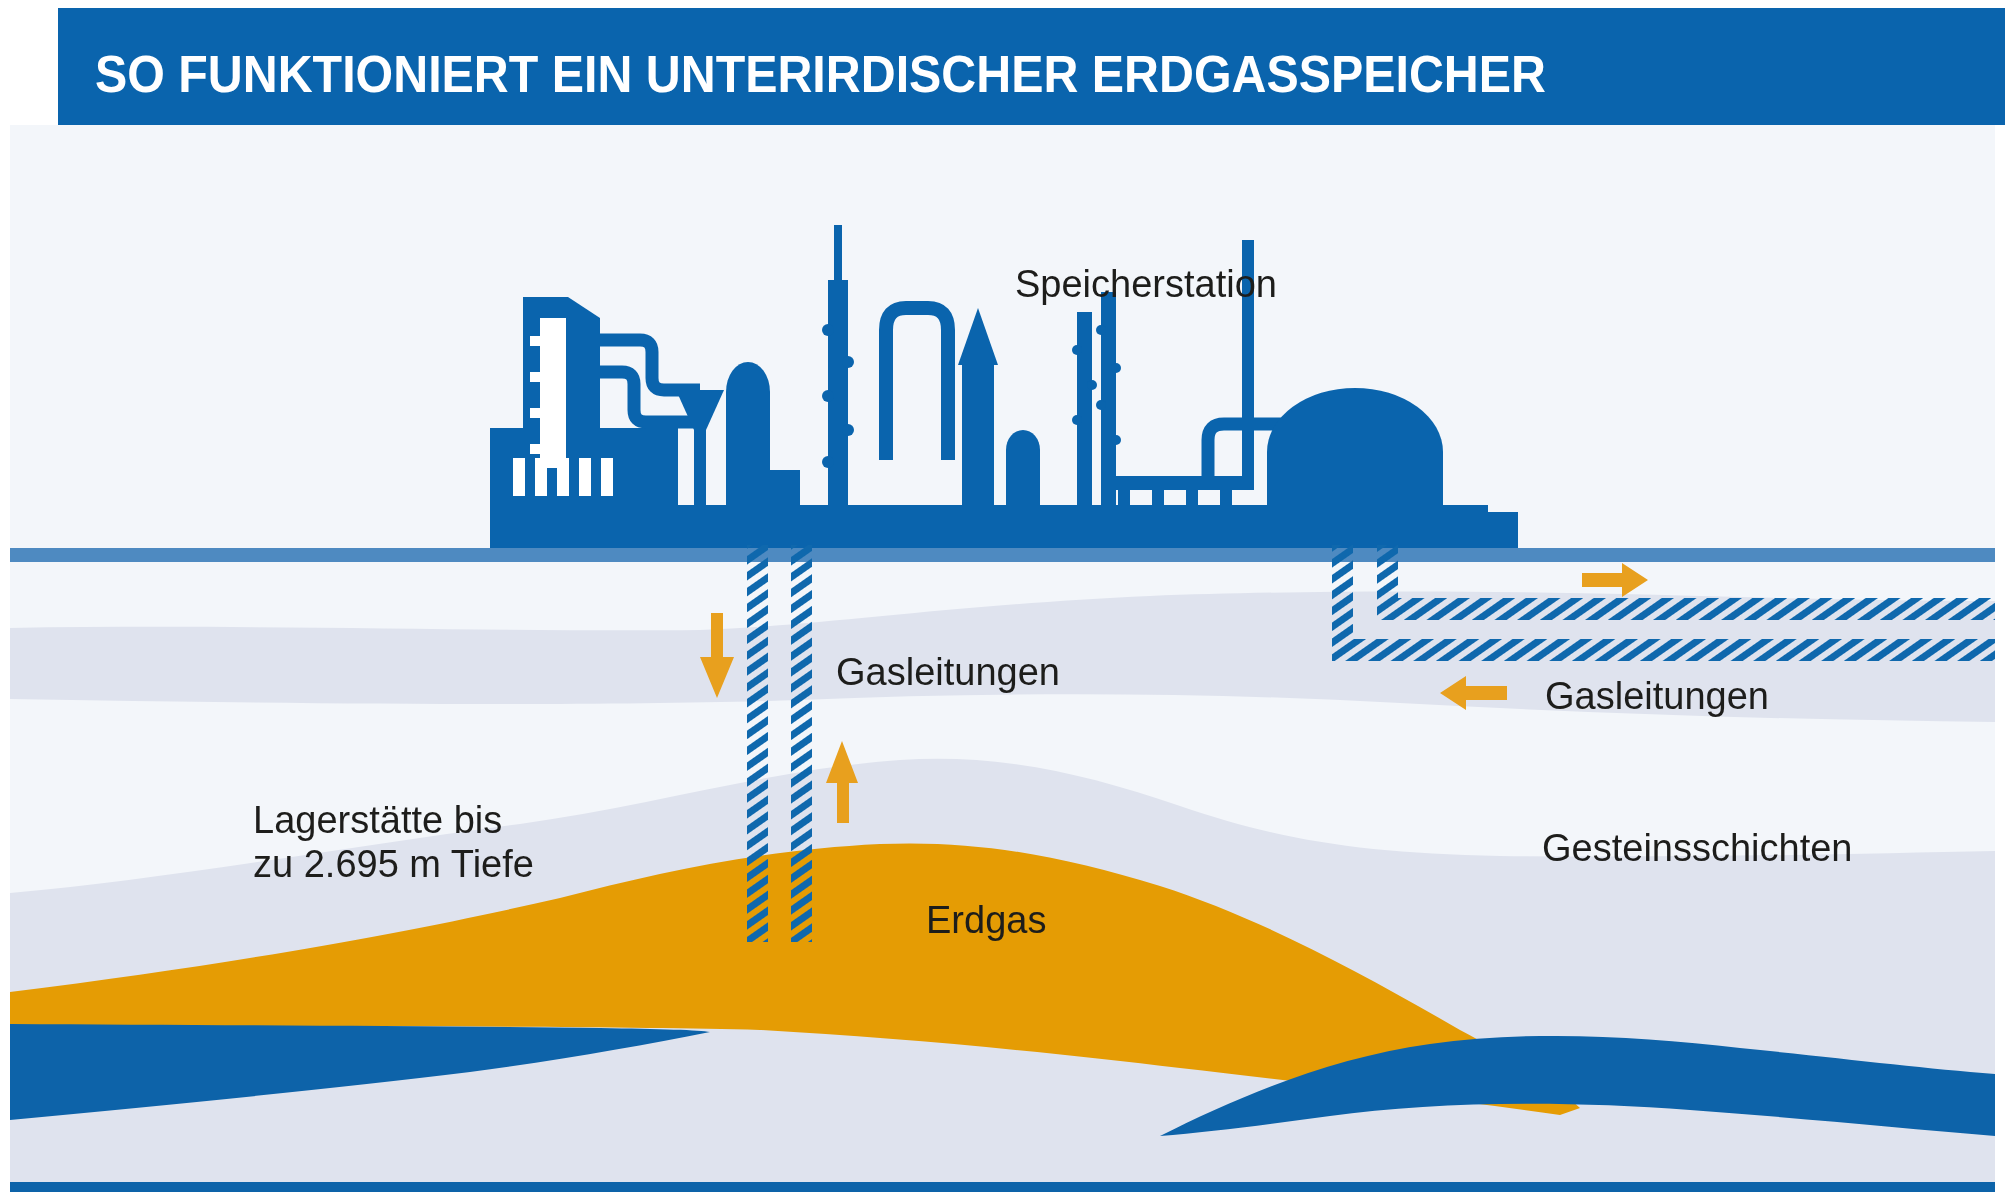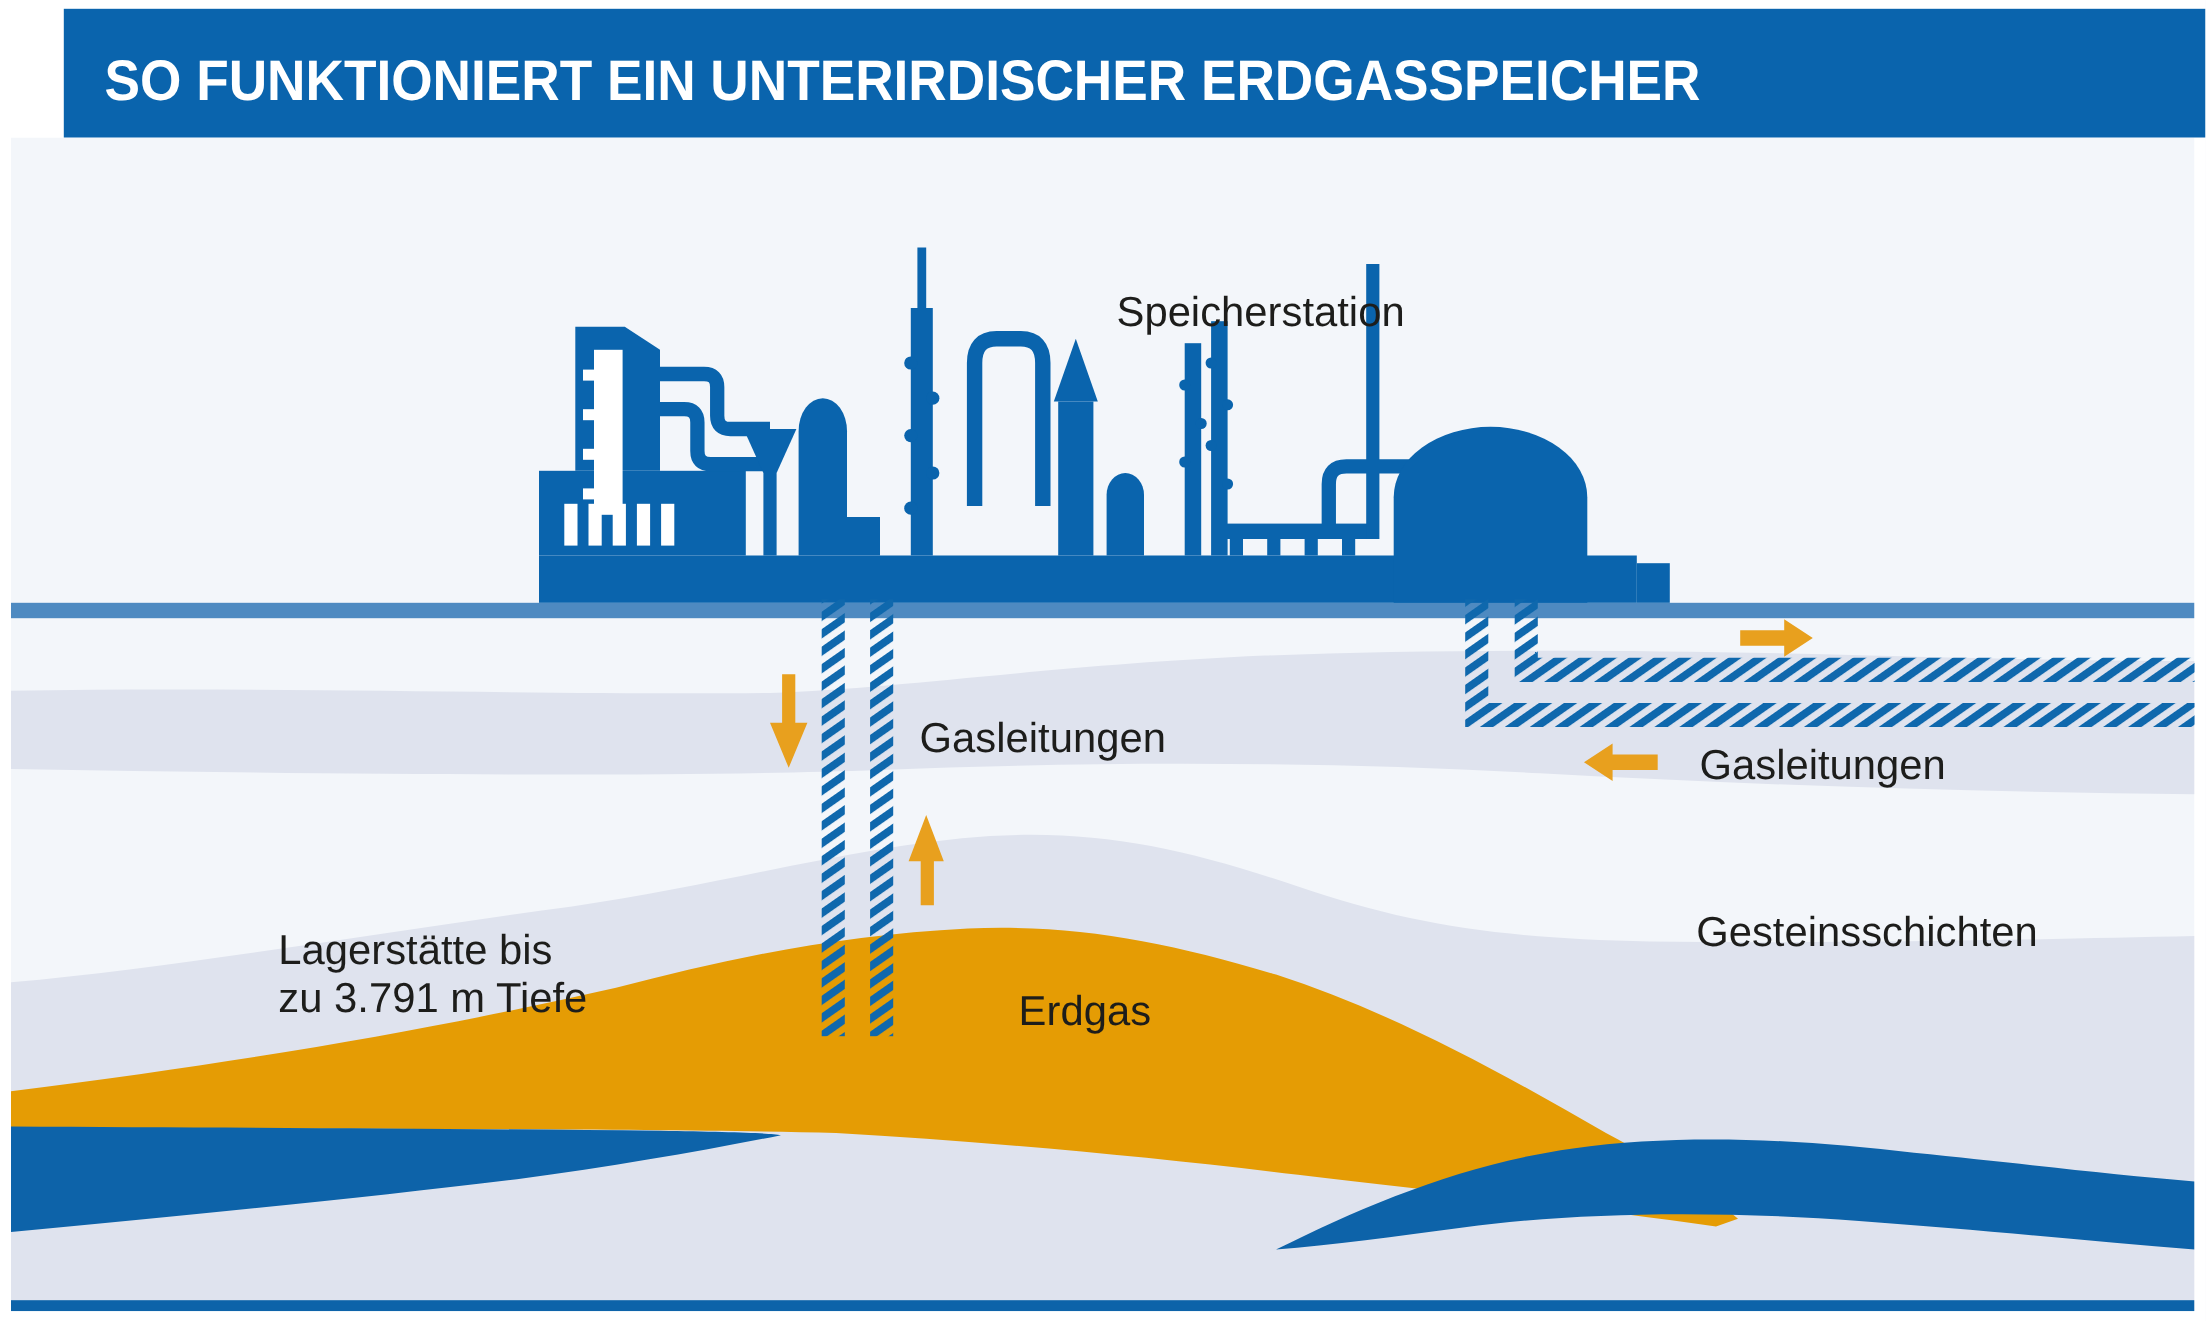--- a/index.html
+++ b/index.html
@@ -126,20 +126,20 @@
     <path class="arrow" d="M1507 686 H1466 V676 L1440 693 L1466 710 V700 H1507 Z"></path>
   </svg>
 
   <div class="header">
     <div class="title">SO FUNKTIONIERT EIN UNTERIRDISCHER ERDGASSPEICHER</div>
   </div>
 
   <div class="lbl" style="left:1015px;top:262px;">Speicherstation</div>
   <div class="lbl" style="left:836px;top:650px;">Gasleitungen</div>
   <div class="lbl" style="left:1545px;top:674px;">Gasleitungen</div>
-  <div class="lbl" style="left:253px;top:842px;">
+  <div class="lbl" style="left:253px;top:798px;">
     <div>Lagerstätte bis</div>
-    <div>zu 3.791 m Tiefe</div>
+    <div>zu 2.695 m Tiefe</div>
   </div>
   <div class="lbl" style="left:910px;top:898px;margin-left:16px;">Erdgas</div>
   <div class="lbl" style="left:1542px;top:826px;">Gesteinsschichten</div>
 
 </div>
 
 </body></html>

